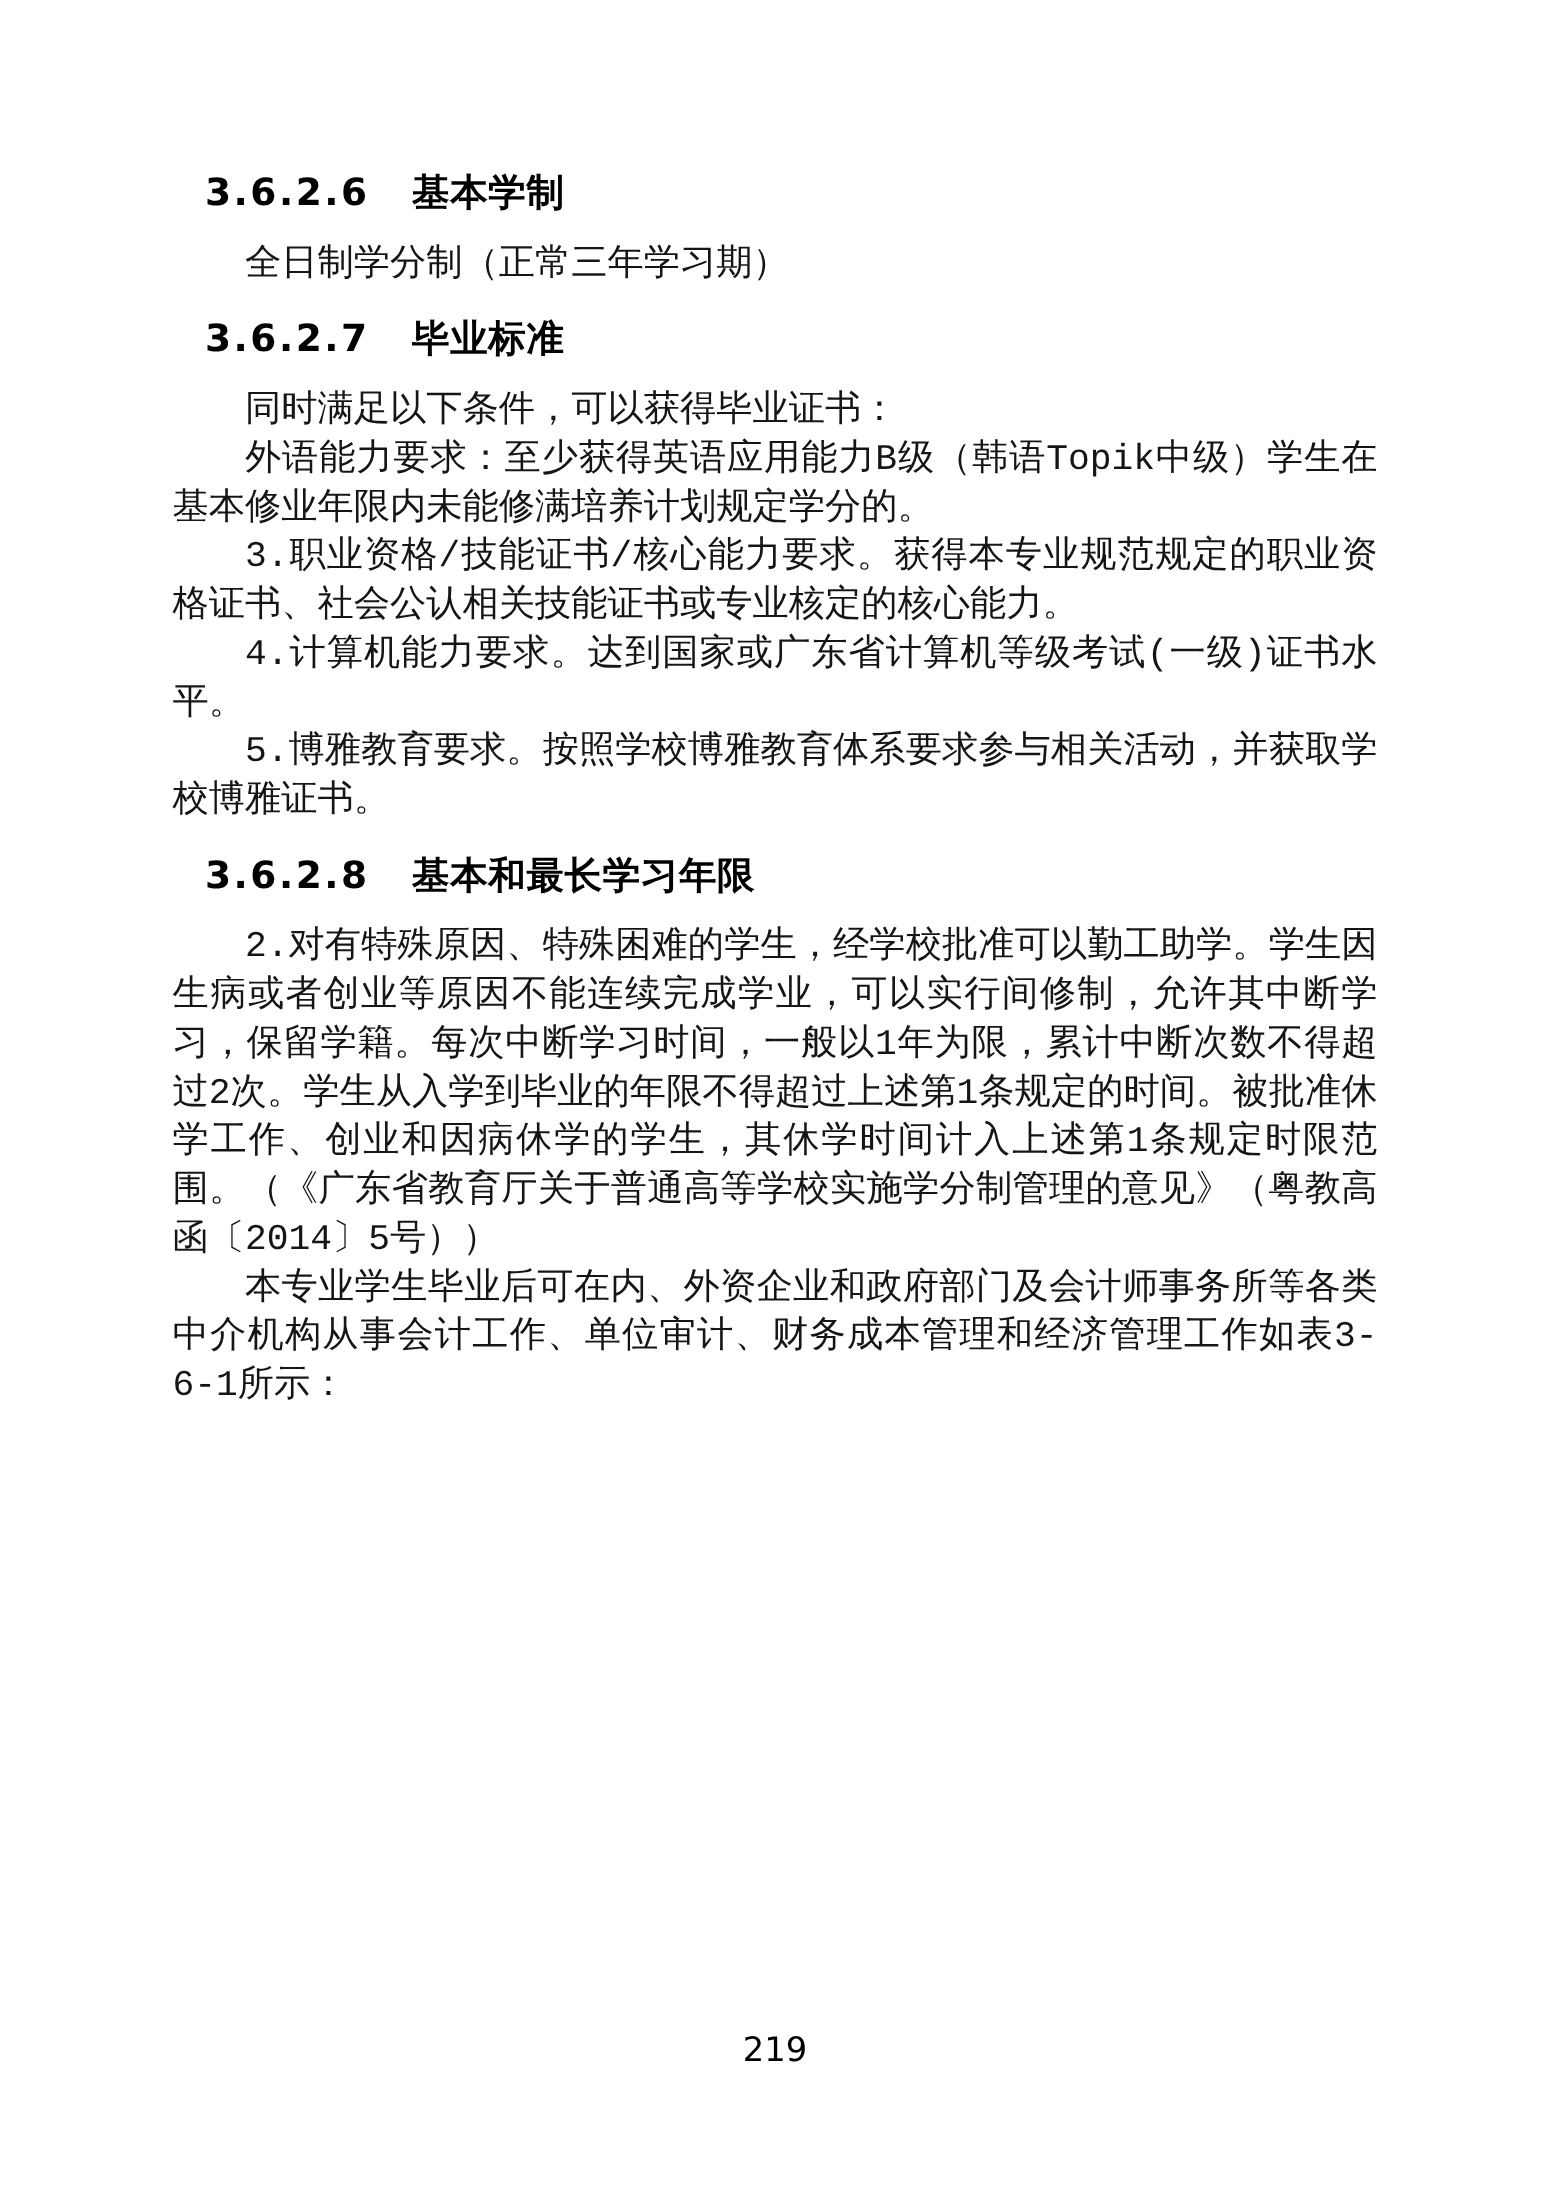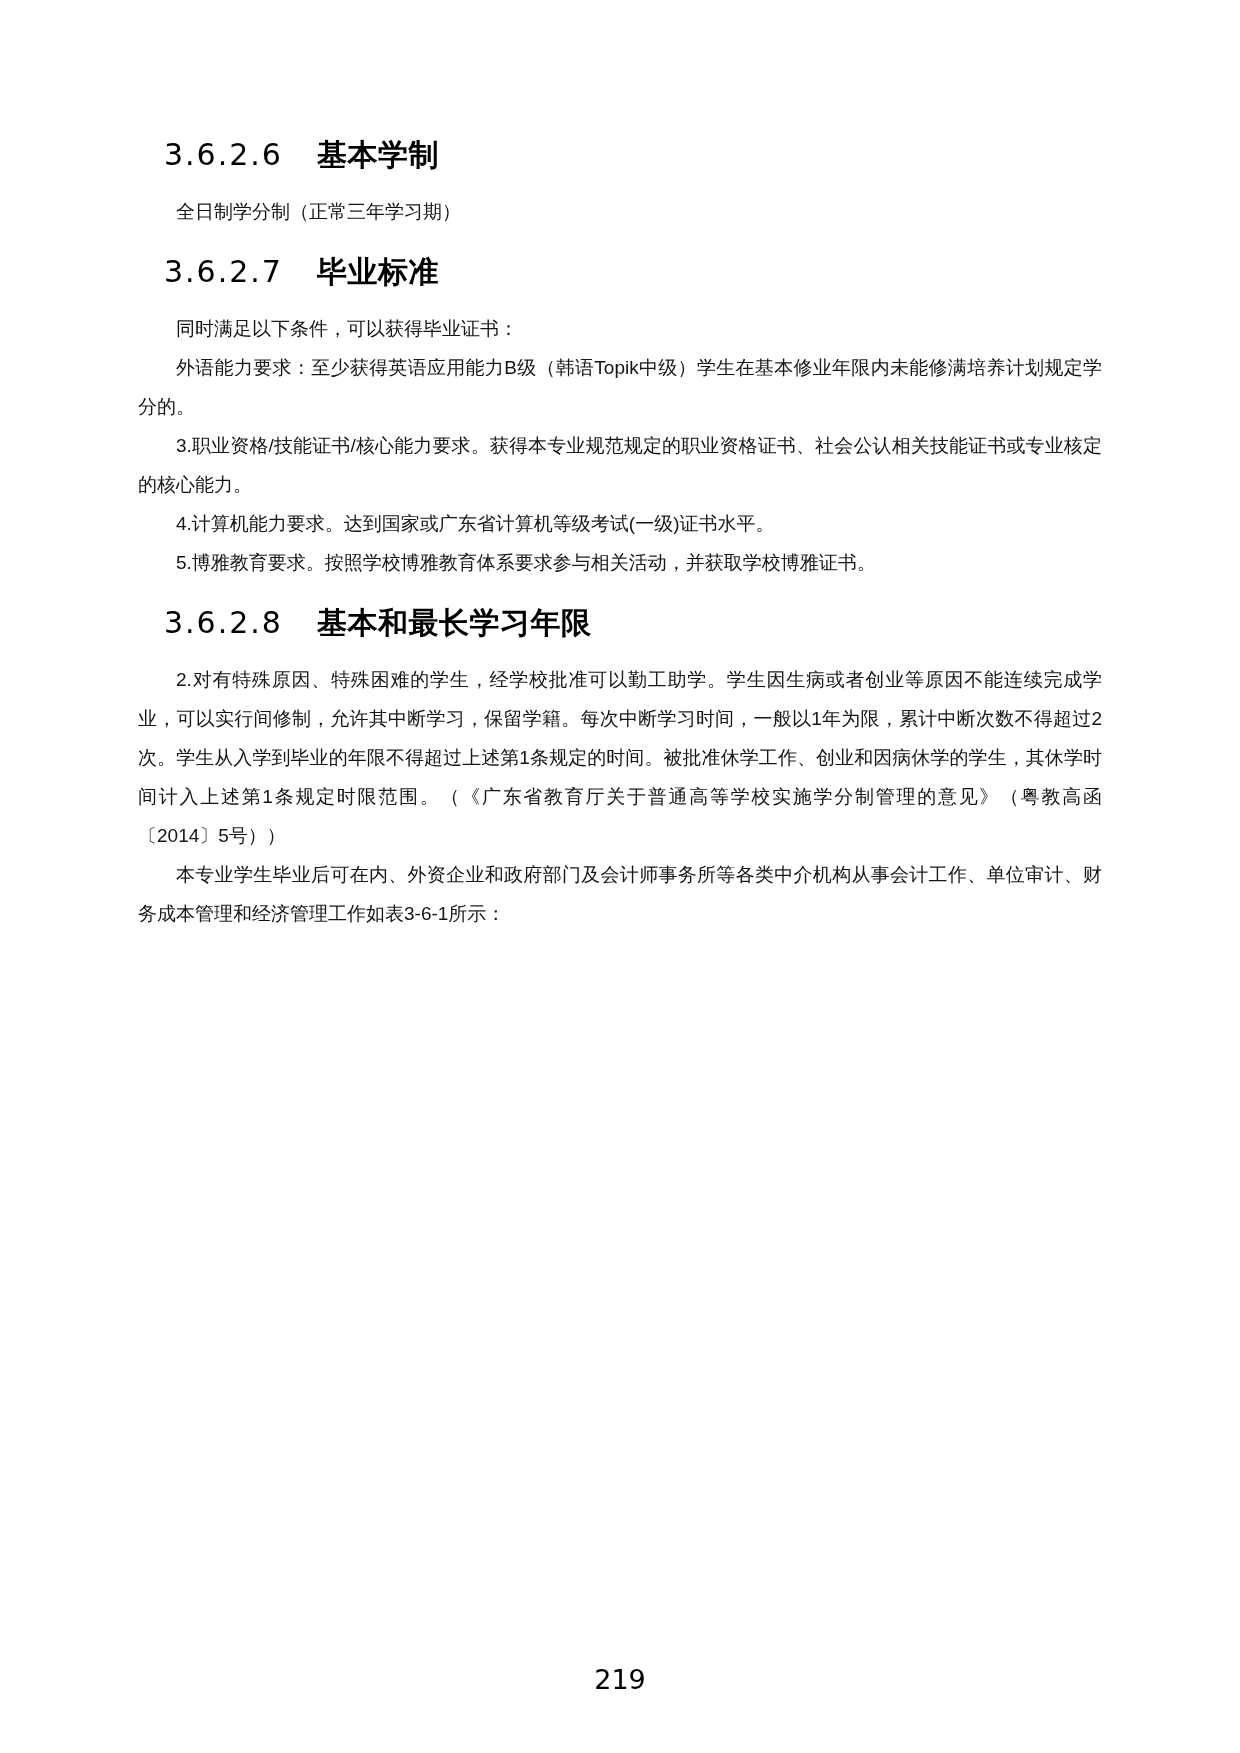--- a/index.html
+++ b/index.html
@@ -23,42 +23,42 @@
     font-family: "DejaVu Sans", "Liberation Sans", sans-serif;
     font-size: 30px;
     line-height: 42px;
     margin: 20px 0 16px 26px;
     color: #000000;
     letter-spacing: 0.5px;
     white-space: nowrap;
   }
   .heading .hnum {
     font-family: "DejaVu Sans", "Liberation Sans", sans-serif;
-    font-weight: 400;
+    font-weight: 700;
     margin-right: 34px;
     letter-spacing: 2px;
   }
   .heading .htitle {
     font-weight: 700;
   }
   .para {
-    font-family: Liberation Sans, sans-serif;
-    font-size: 19px;
+    font-family: Liberation Mono, monospace;
+    font-size: 29px;
     line-height: 39px;
     margin: 0;
     text-align: justify;
     text-indent: 2em;
     color: #151515;
   }
   .section-first-heading {
     margin-top: 0;
   }
   .page-number {
     position: absolute;
-    top: 1664px;
+    top: 1625px;
     left: 0;
     width: 100%;
     text-align: center;
     font-family: "DejaVu Sans", "Liberation Sans", sans-serif;
     font-size: 27px;
     color: #000000;
   }
 </style>
 </head>
 <body>

